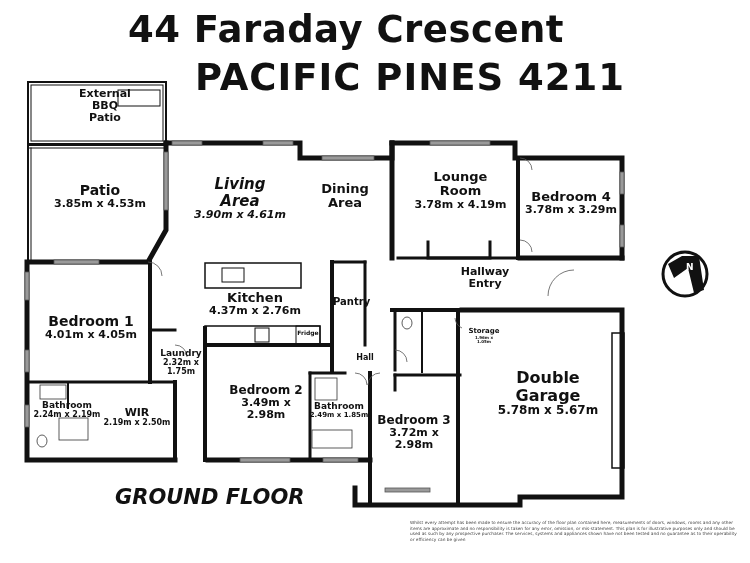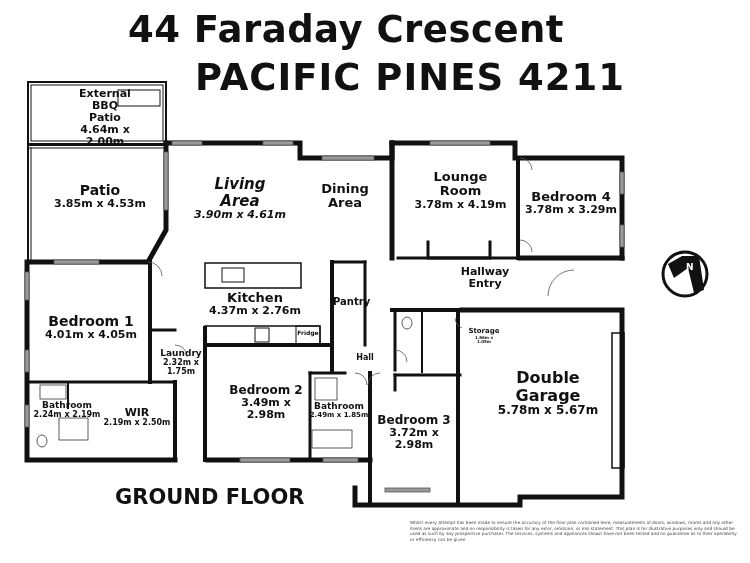--- a/index.html
+++ b/index.html
@@ -3,21 +3,21 @@
 <meta charset="utf-8">
 <style>
   html,body{margin:0;padding:0;background:#fff;}
   body{width:750px;height:563px;position:relative;overflow:hidden;font-family:"DejaVu Sans",sans-serif;color:#111;}
   .title1{position:absolute;left:0;width:622px;top:8px;text-align:center;padding-left:70px;box-sizing:border-box;font-weight:bold;font-size:37px;letter-spacing:0.5px;}
   .title2{position:absolute;left:0;width:750px;top:56px;text-align:center;padding-left:70px;box-sizing:border-box;font-weight:bold;font-size:37px;letter-spacing:1px;}
   svg.plan{position:absolute;left:0;top:0;}
   .lbl{position:absolute;text-align:center;font-weight:bold;line-height:1.1;}
   .lbl .n{display:block;}
   .lbl .d{display:block;font-size:11px;}
-  .floor{position:absolute;left:115px;top:485px;font-weight:bold;font-size:21px;}
+  .floor{position:absolute;left:115px;top:485px;font-weight:bold;font-size:21px;font-style:italic;}
   .disc{position:absolute;left:410px;top:520px;width:330px;font-size:4.3px;line-height:1.3;color:#444;}
 </style>
 </head>
 <body>
 
 <div class="title1">44 Faraday Crescent</div>
 <div class="title2">PACIFIC PINES 4211</div>
 
 <svg class="plan" width="750" height="563">
   <g fill="none" stroke="#111" stroke-linecap="square">
@@ -115,21 +115,20 @@
     <rect x="315" y="378" width="22" height="22"></rect>
     <rect x="312" y="430" width="40" height="18"></rect>
     <rect x="40" y="385" width="26" height="14"></rect>
   </g>
 </svg>
 
 <div class="lbl" style="left:60px;top:88px;width:90px;font-size:11px;">
   <span class="n">External</span>
   <span class="n">BBQ</span>
   <span class="n">Patio</span>
-  <span class="d">4.64m x 2.00m</span>
 </div>
 <div class="lbl" style="left:45px;top:183px;width:110px;font-size:14px;">
   <span class="n">Patio</span>
   <span class="d">3.85m x 4.53m</span>
 </div>
 <div class="lbl" style="left:190px;top:176px;width:100px;font-size:15px;font-style:italic;">
   <span class="n">Living</span>
   <span class="n">Area</span>
   <span class="d">3.90m x 4.61m</span>
 </div>

